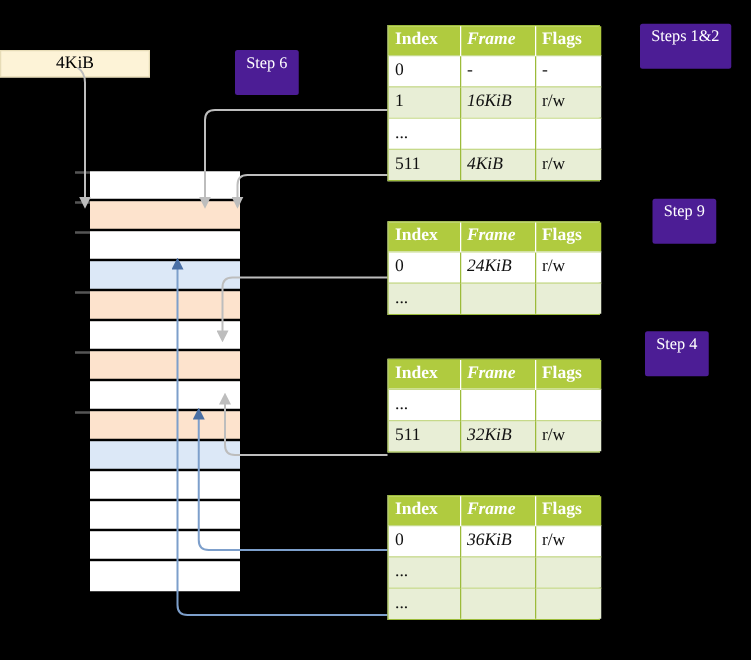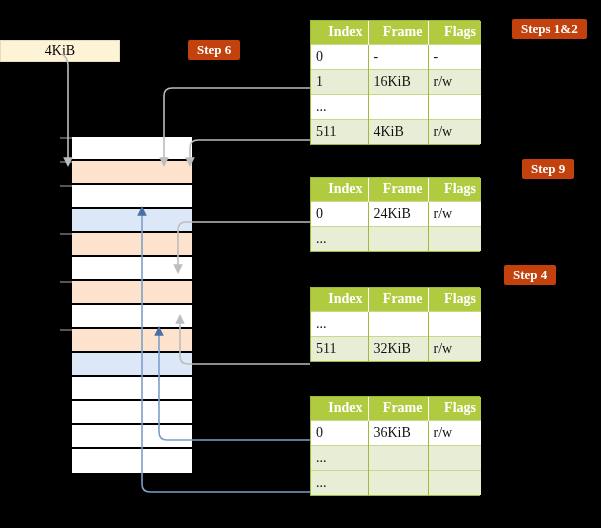--- a/index.html
+++ b/index.html
@@ -1,45 +1,45 @@
 <!DOCTYPE html>
 <html><head>
 <meta charset="utf-8">
 <style>
   html,body{margin:0;padding:0;background:#000;}
   #stage{position:relative;width:601px;height:528px;background:#000;overflow:hidden;
          font-family:"Liberation Serif",serif;}
 
   
-  .badge{position:absolute;background:#c2410c;color:#fff;font-size:13px;
-         padding:2px 9px 3px 9px;border-radius:2px;white-space:nowrap;
-         font-family:"Liberation Serif",serif;line-height:15px;font-weight:bold;}
+  .badge{position:absolute;background:#4c1d95;color:#fff;font-size:13px;
+         padding:2px 9px 19px 9px;border-radius:2px;white-space:nowrap;
+         font-family:"Liberation Serif",serif;line-height:15px;}
 
   
   .vabox{position:absolute;background:#fdf3d7;border:1px solid #e7dcb7;
          color:#000;font-size:14px;display:flex;align-items:center;
          justify-content:center;box-sizing:border-box;}
 
   
   .ptable{position:absolute;border:1px solid #9cbb3a;box-sizing:border-box;
           border-collapse:collapse;background:#fff;}
   .ptable table{border-collapse:collapse;width:100%;table-layout:fixed;}
   .ptable th{background:#b0cb3f;color:#fff;font-weight:bold;font-size:14px;
-             text-align:right;padding:2px 5px;border-right:1px solid #fff;
+             text-align:left;padding:2px 5px;border-right:1px solid #fff;
              height:23px;box-sizing:border-box;}
   .ptable th:last-child{border-right:none;}
   .ptable td{font-size:14px;color:#111;text-align:left;padding:2px 5px;
              border-right:1px solid #9cbb3a;border-top:1px solid #c6d98a;
              height:25px;box-sizing:border-box;white-space:nowrap;}
   .ptable td:last-child{border-right:none;}
   .ptable tr.odd td{background:#fff;}
   .ptable tr.even td{background:#e8eed6;}
   .ptable td.hl{background:#fbf6a8;}
   .col-i{width:57px;}
-  .col-f{width:60px;}
+  .col-f{width:60px;font-style:italic;}
   .col-g{width:53px;}
 
   
   #memcol{position:absolute;left:70px;top:135px;width:120px;
           border:2px solid #000;box-sizing:content-box;}
   .mrow{height:24px;box-sizing:border-box;border-bottom:2px solid #000;
         background:#fff;}
   .mrow:last-child{border-bottom:none;}
   .mrow.orange{background:#fde3cd;}
   .mrow.blue{background:#dce8f7;}
@@ -109,21 +109,21 @@
     <path d="M310,364 L188,364 Q180,364 180,356 L180,330 L180,316" fill="none" stroke="#bdbdbd" stroke-width="1.6" marker-end="url(#agray)"></path>
 
     <path d="M310,440 L167,440 Q159,440 159,432 L159,342 L159,328" fill="none" stroke="#7d9fcb" stroke-width="1.6" marker-end="url(#ablue)"></path>
 
     <path d="M310,492 L150,492 Q142,492 142,484 L142,222 L142,208" fill="none" stroke="#7d9fcb" stroke-width="1.6" marker-end="url(#ablue)"></path>
   </svg>
 
 <div class="badge" style="left: 188px; top: 40px;">Step 6</div>
     <div class="badge" style="left: 512px; top: 19px;">Steps 1&amp;2</div>
     <div class="badge" style="left: 522px; top: 159px;">Step 9</div>
-    <div class="badge" style="left: 504px; top: 265px;">Step 4</div>
+    <div class="badge" style="left: 516px; top: 265px;">Step 4</div>
     <div class="ptable" style="left: 310px; top: 20px; width: 170px;">
       <table>
         <thead>
           <tr>
             <th class="col-i">Index</th>
             <th class="col-f">Frame</th>
             <th class="col-g">Flags</th>
           </tr>
         </thead>
         <tbody>

